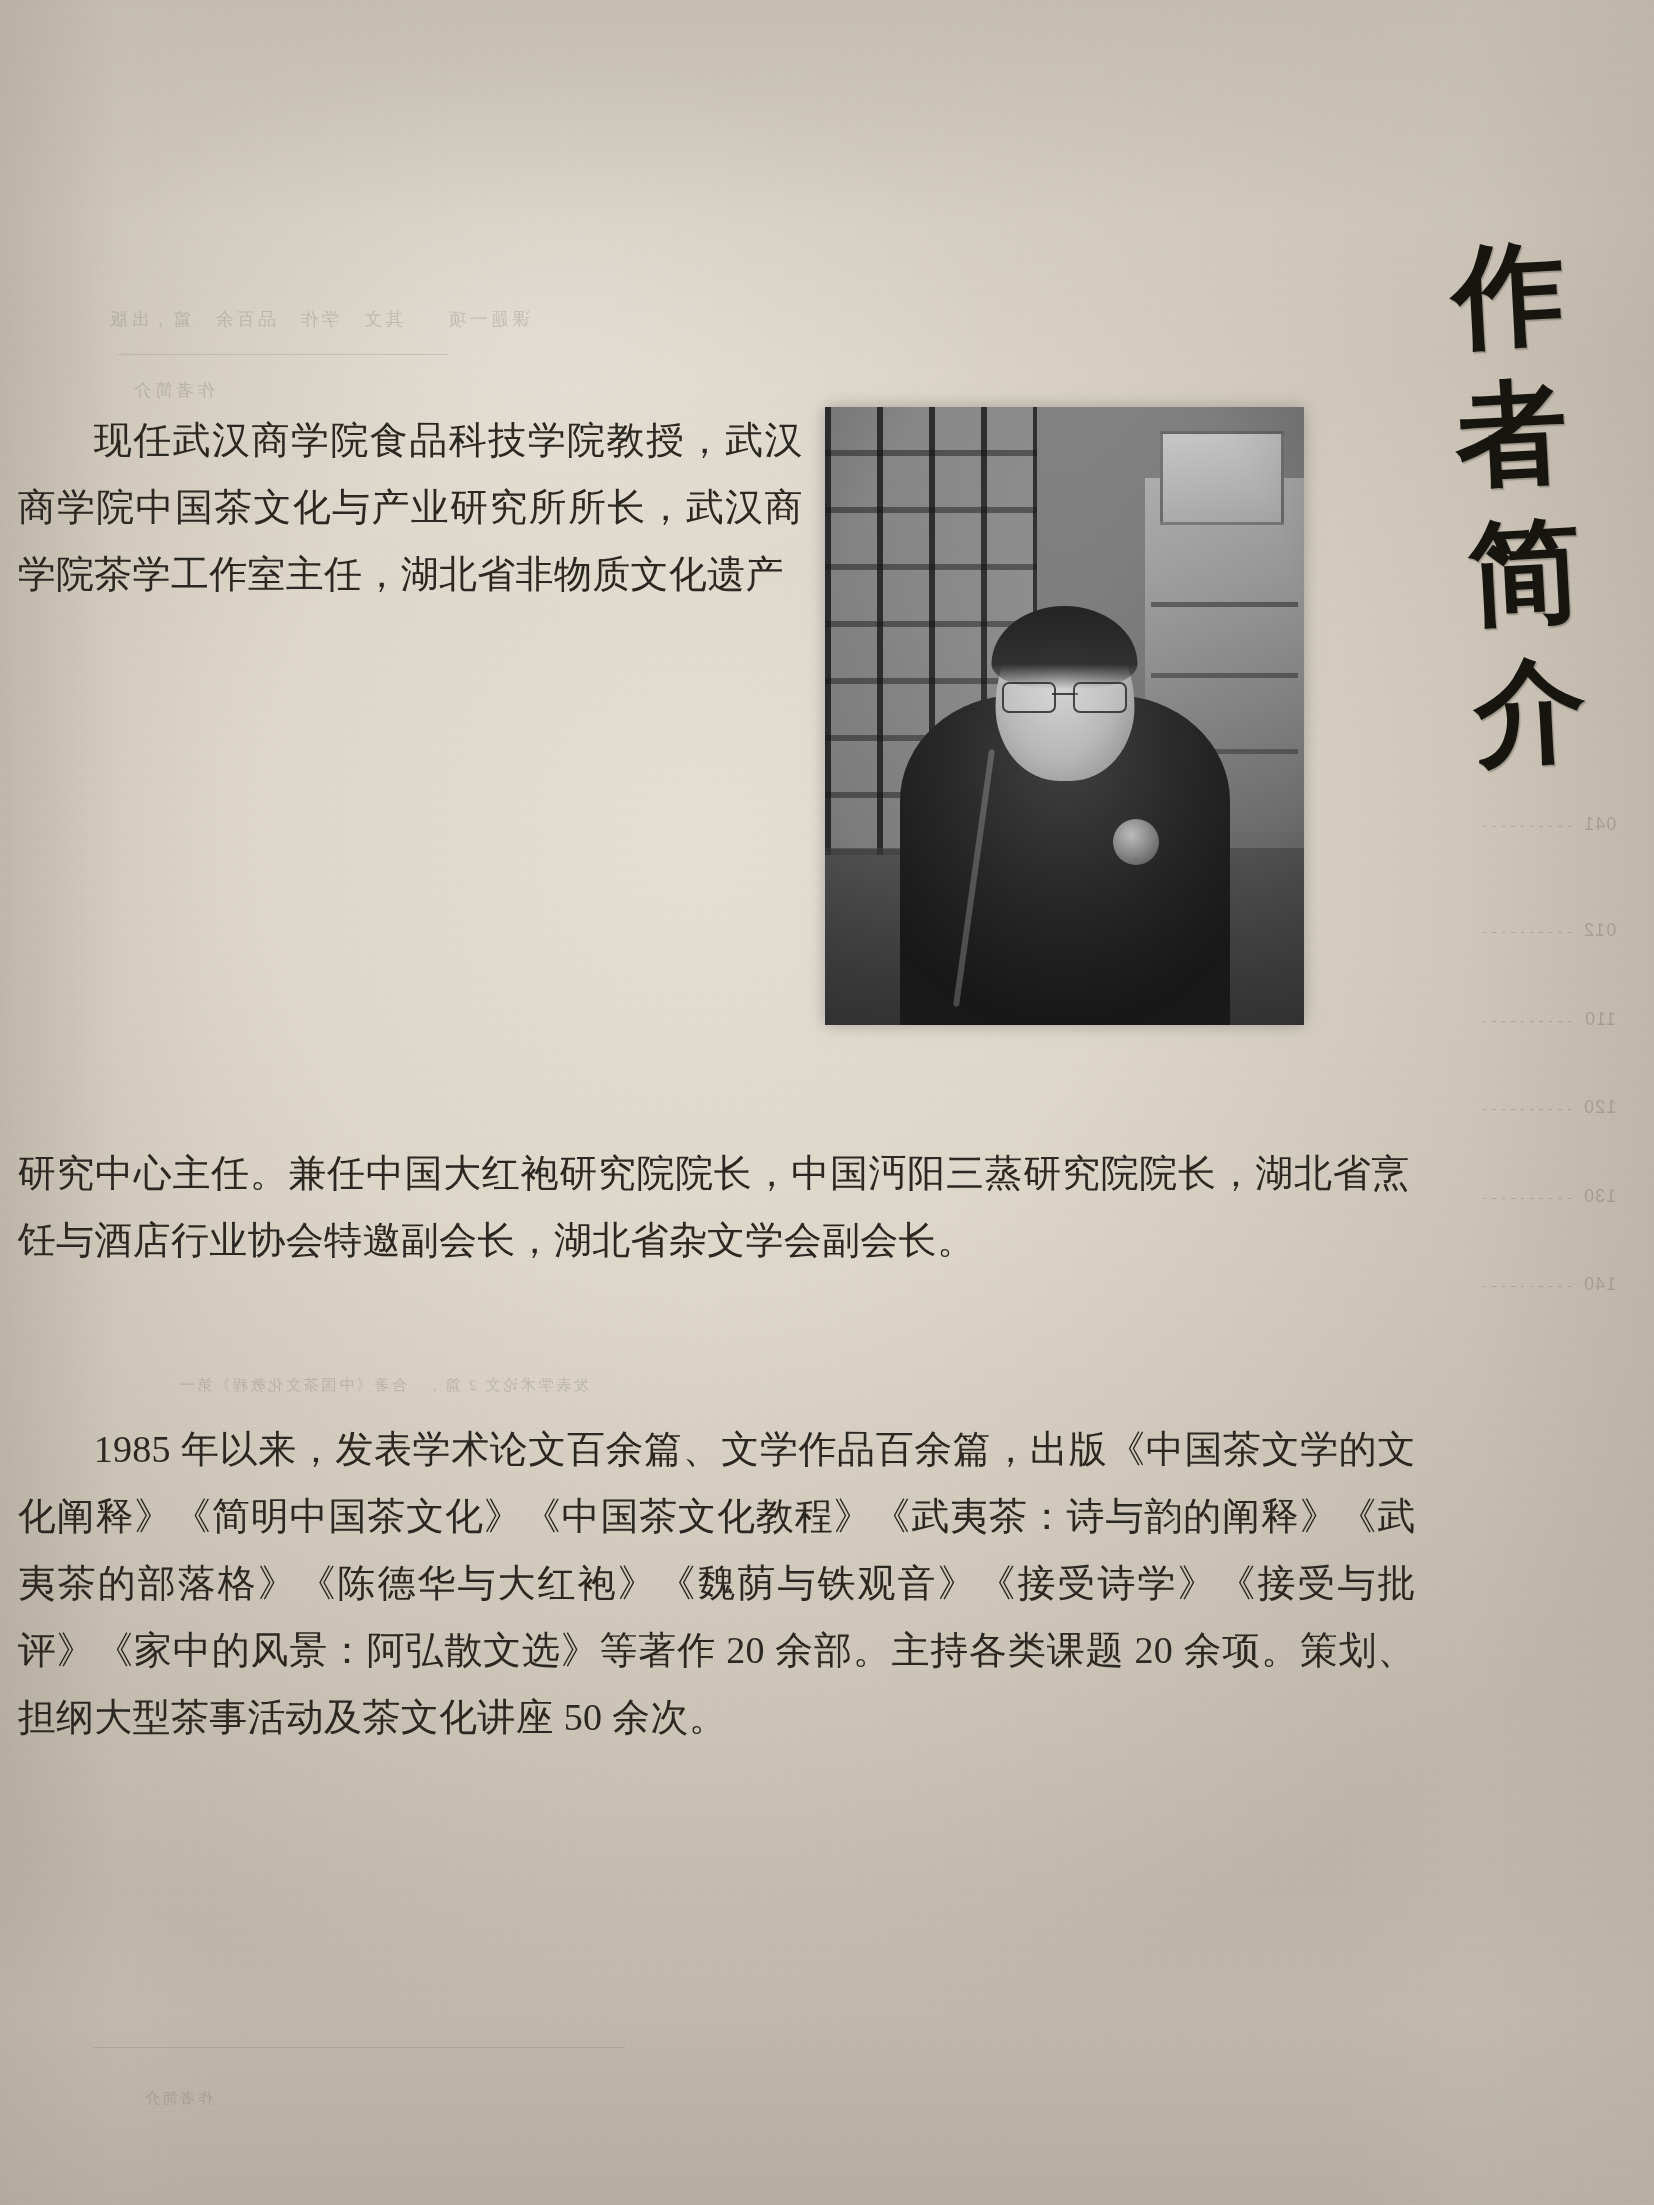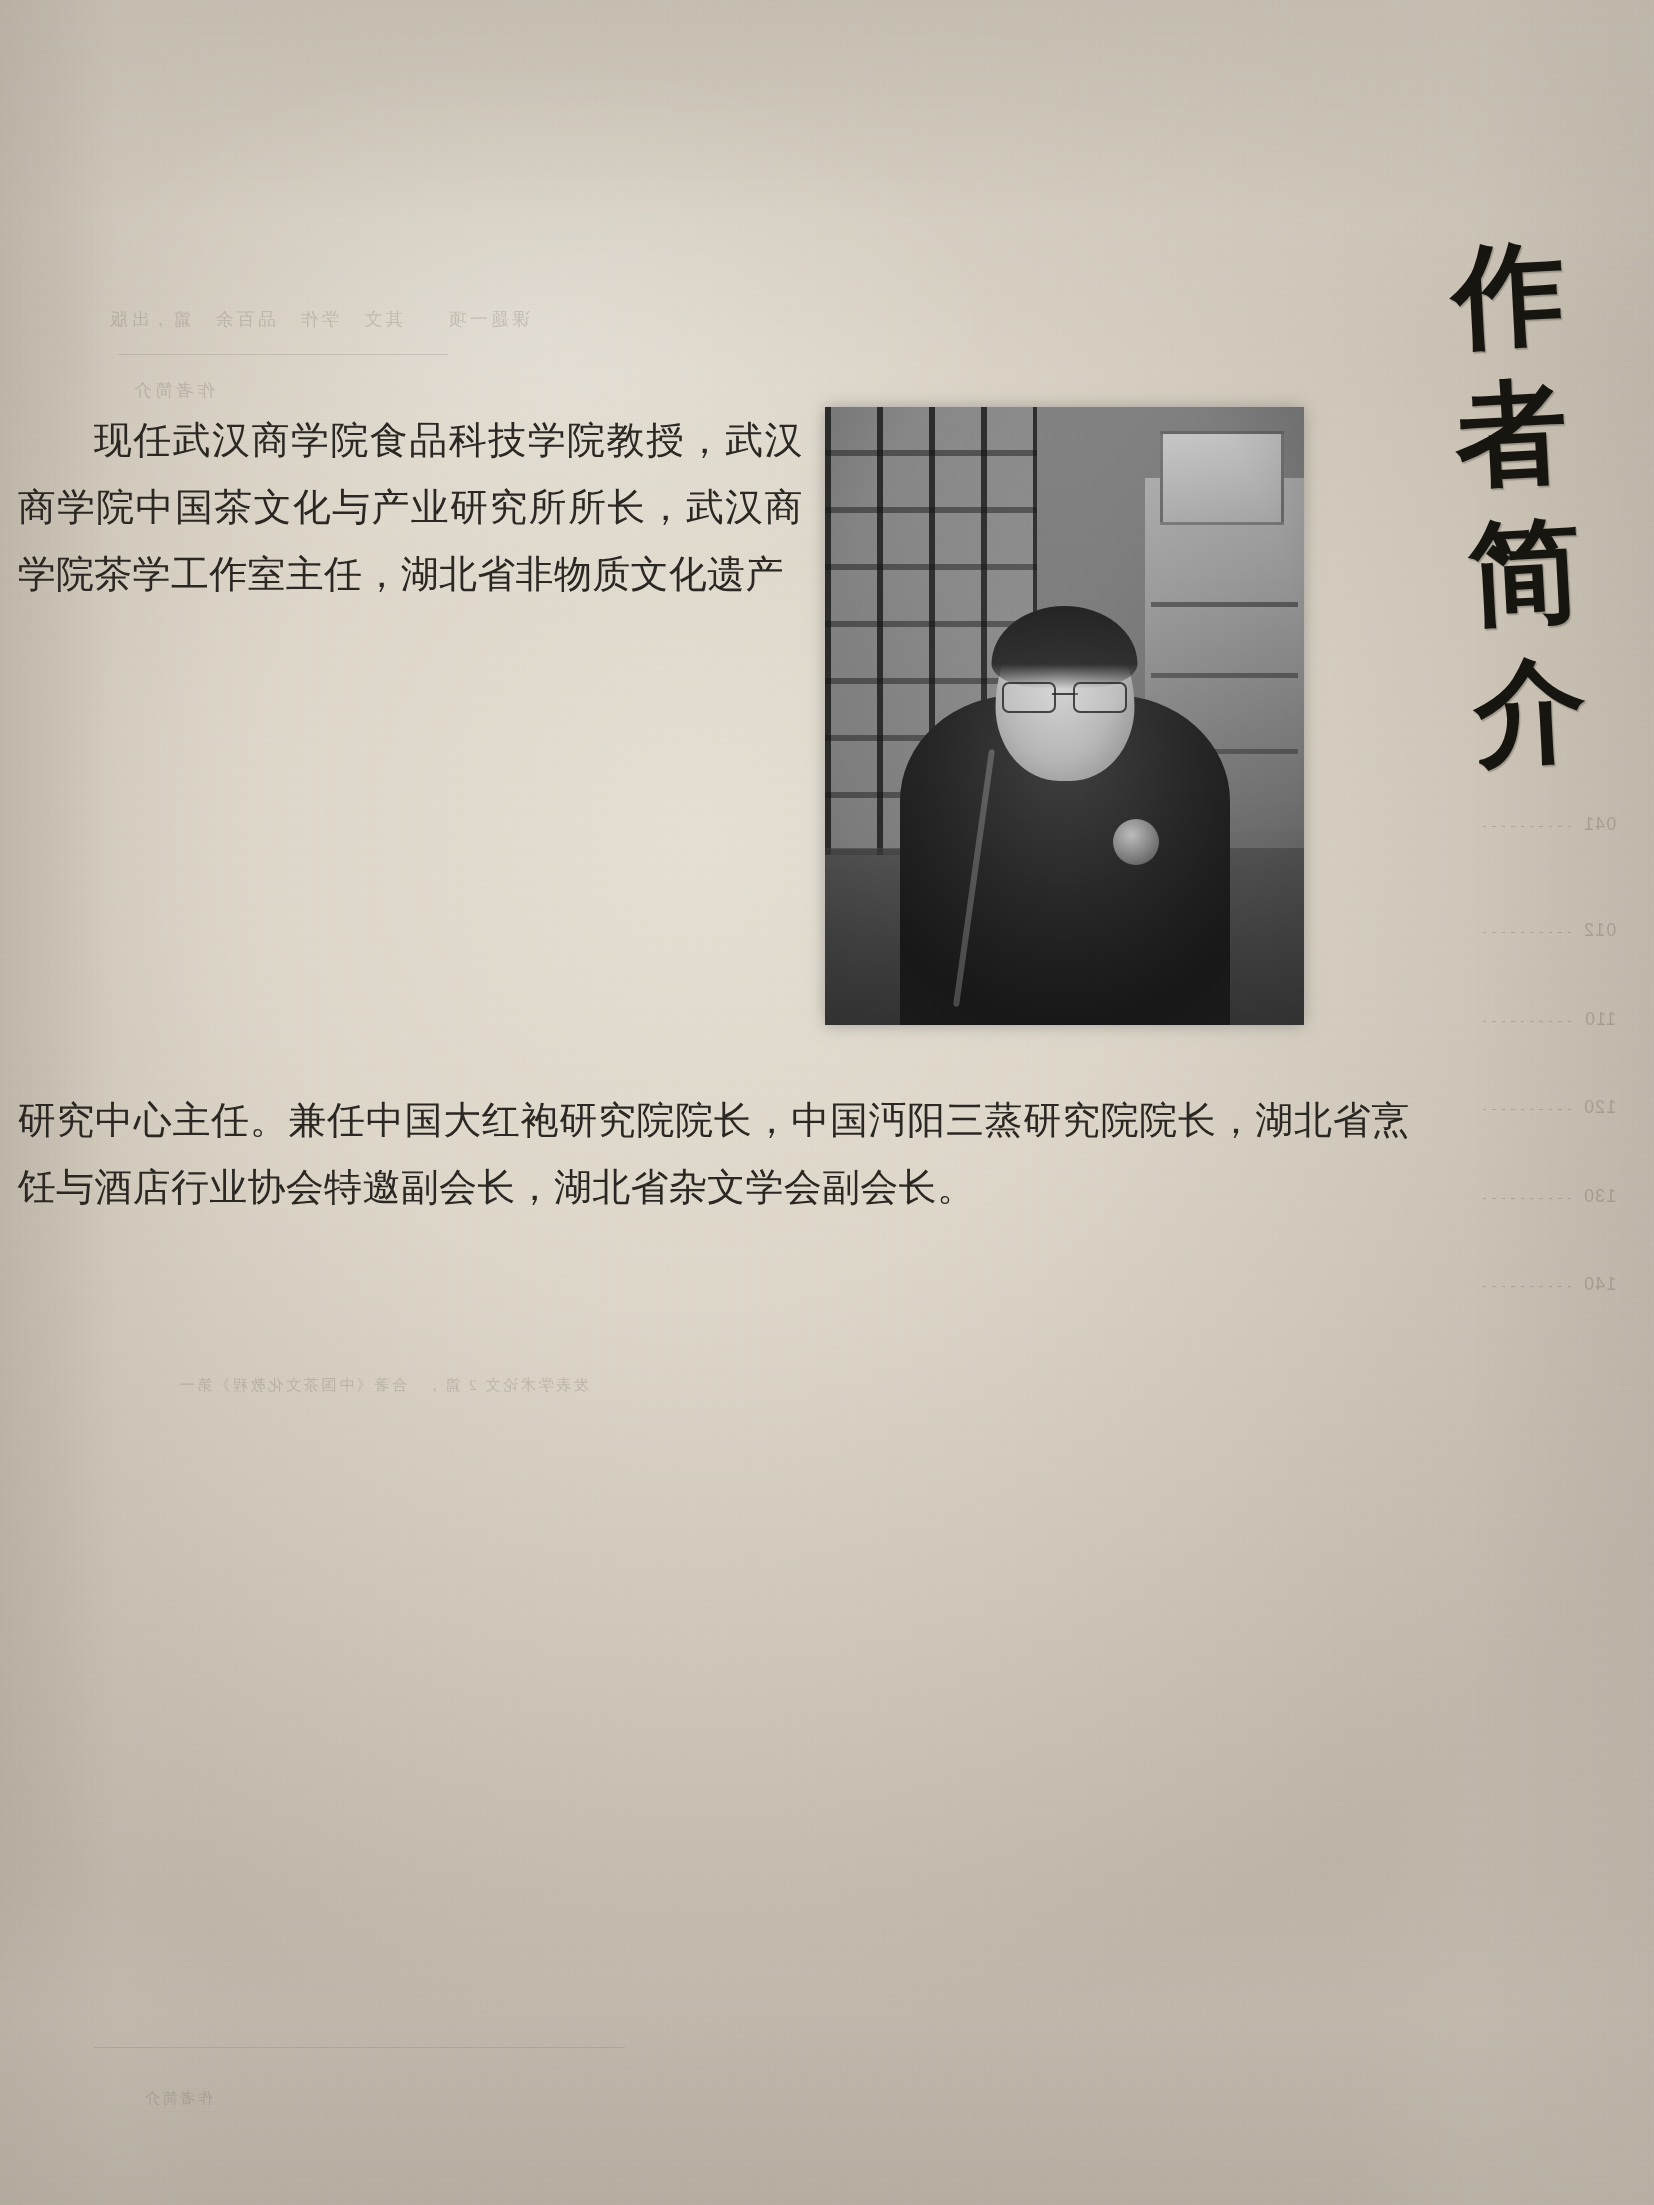--- a/index.html
+++ b/index.html
@@ -90,21 +90,21 @@
     width: 785px;
     font-size: 38px;
     line-height: 67px;
     color: #2b2823;
     text-align: justify;
     letter-spacing: 0.3px;
   }
   .col-full {
     position: absolute;
     left: 17.7px;
-    top: 1087px;
+    top: 1140px;
     width: 1392px;
     font-size: 38px;
     line-height: 67px;
     color: #2b2823;
     text-align: justify;
     letter-spacing: 0.3px;
   }
   .col-full2 {
     position: absolute;
     left: 17.7px;
@@ -361,15 +361,18 @@
   </div>
 
   <div class="col-left">
     <p class="para">现任武汉商学院食品科技学院教授，武汉商学院中国茶文化与产业研究所所长，武汉商学院茶学工作室主任，湖北省非物质文化遗产</p>
   </div>
 
   <div class="col-full">
     <p class="para noindent">研究中心主任。兼任中国大红袍研究院院长，中国沔阳三蒸研究院院长，湖北省烹饪与酒店行业协会特邀副会长，湖北省杂文学会副会长。</p>
   </div>
 
+  <div class="col-full2">
+    <p class="para">1985 年以来，发表学术论文百余篇、文学作品百余篇，出版《中国茶文学的文化阐释》《简明中国茶文化》《中国茶文化教程》《武夷茶：诗与韵的阐释》《武夷茶的部落格》《陈德华与大红袍》《魏荫与铁观音》《接受诗学》《接受与批评》《家中的风景：阿弘散文选》等著作 20 余部。主持各类课题 20 余项。策划、担纲大型茶事活动及茶文化讲座 50 余次。</p>
+  </div>
 
 </div>
 
 
 </body></html>

